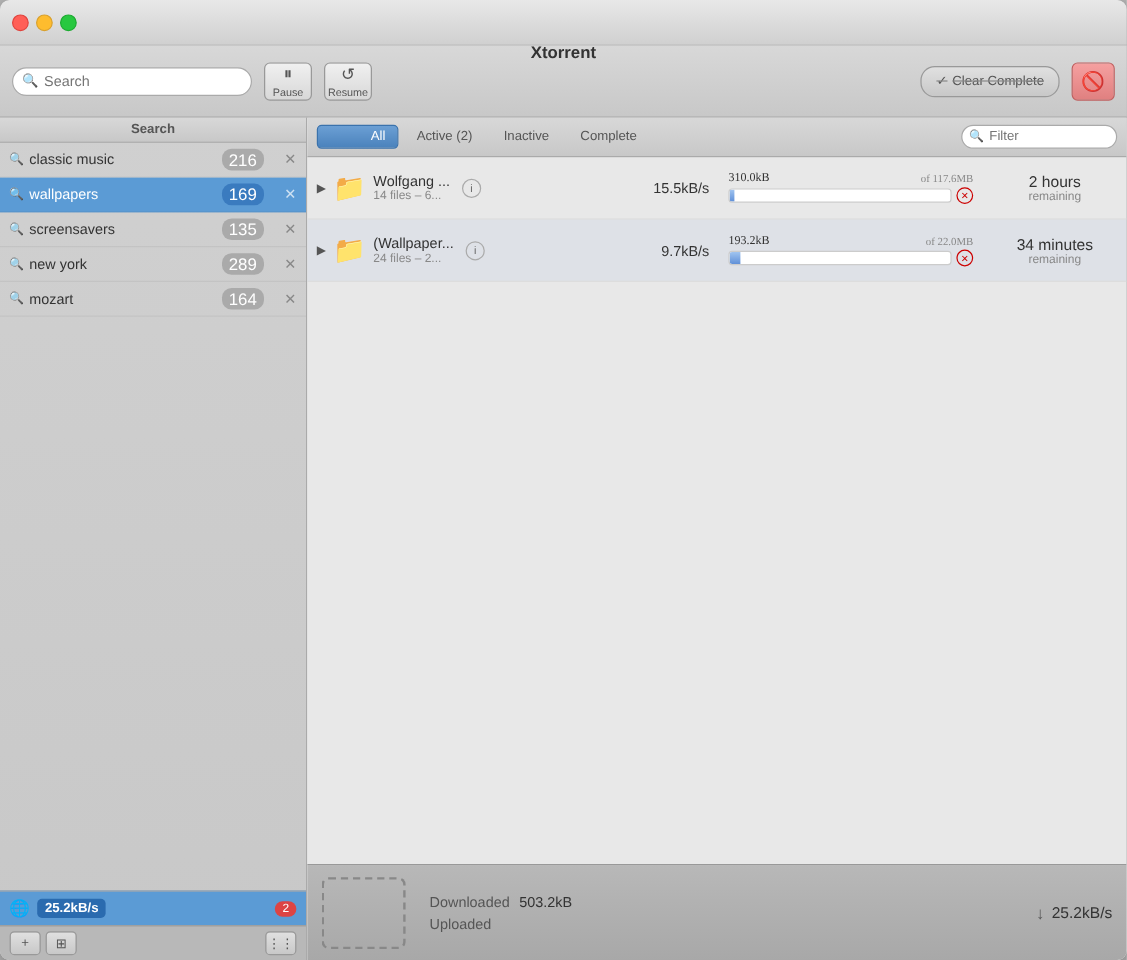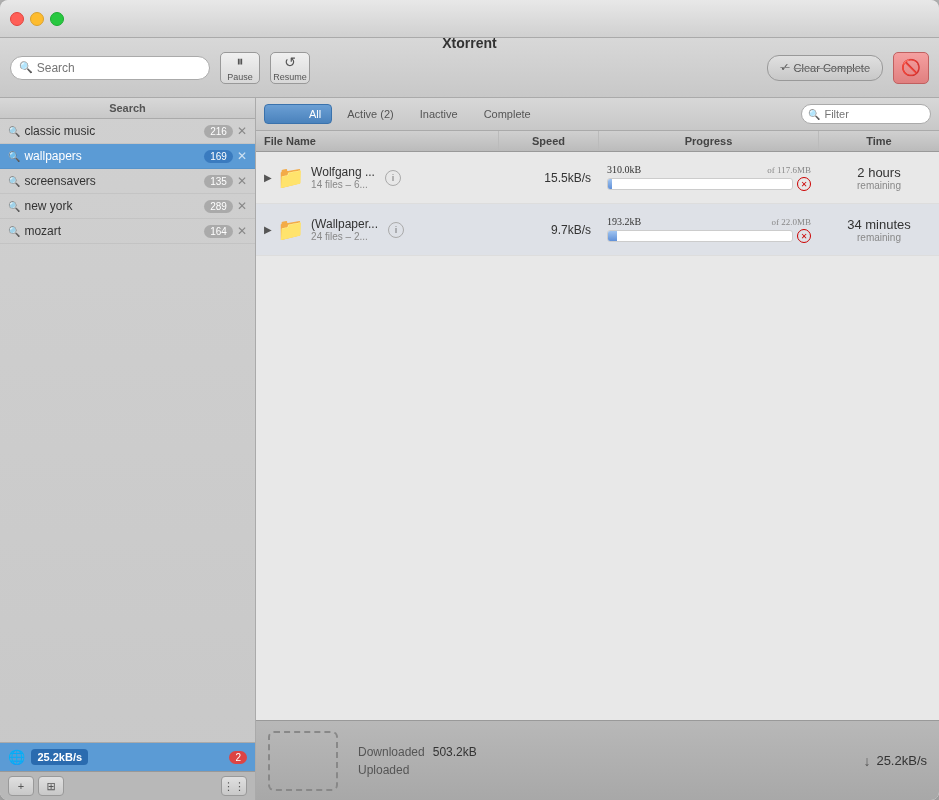--- a/index.html
+++ b/index.html
@@ -204,22 +204,22 @@
       flex: 1;
       font-size: 12px;
       color: #333;
     }
 
     .item-count {
       background: #aaa;
       color: white;
       border-radius: 8px;
       padding: 1px 6px;
-      font-size: 10px;
-      margin-right: 4px;
+      font-size: 14px;
+      margin-right: 17px;
     }
 
     .item-close {
       color: #888;
       font-size: 12px;
       cursor: pointer;
       line-height: 1;
     }
 
     .sidebar-item.active .item-close { color: rgba(255,255,255,0.7); }
@@ -635,26 +635,20 @@
         <div class="filter-tab">
           <span>Complete</span>
         </div>
         <div class="filter-spacer"></div>
         <div class="filter-search">
           <span style="font-size:10px;color:#888;">🔍</span>
           <input type="text" style="border: none; outline: none; background: transparent; font-size: 11px; width: 100%; color: rgb(102, 102, 102);" placeholder="Filter">
         </div>
       </div>
 
-      <div class="table-header">
-        <div class="th">File Name</div>
-        <div class="th center">Speed</div>
-        <div class="th center">Progress</div>
-        <div class="th center">Time</div>
-      </div>
 
       <div class="table-body">
 
         <div class="table-row">
           <div class="file-cell">
             <span class="expand-btn">▶</span>
             <span class="folder-icon">📁</span>
             <div class="file-info">
               <span class="file-name">Wolfgang ...</span>
               <span class="file-meta">14 files – 6...</span>

